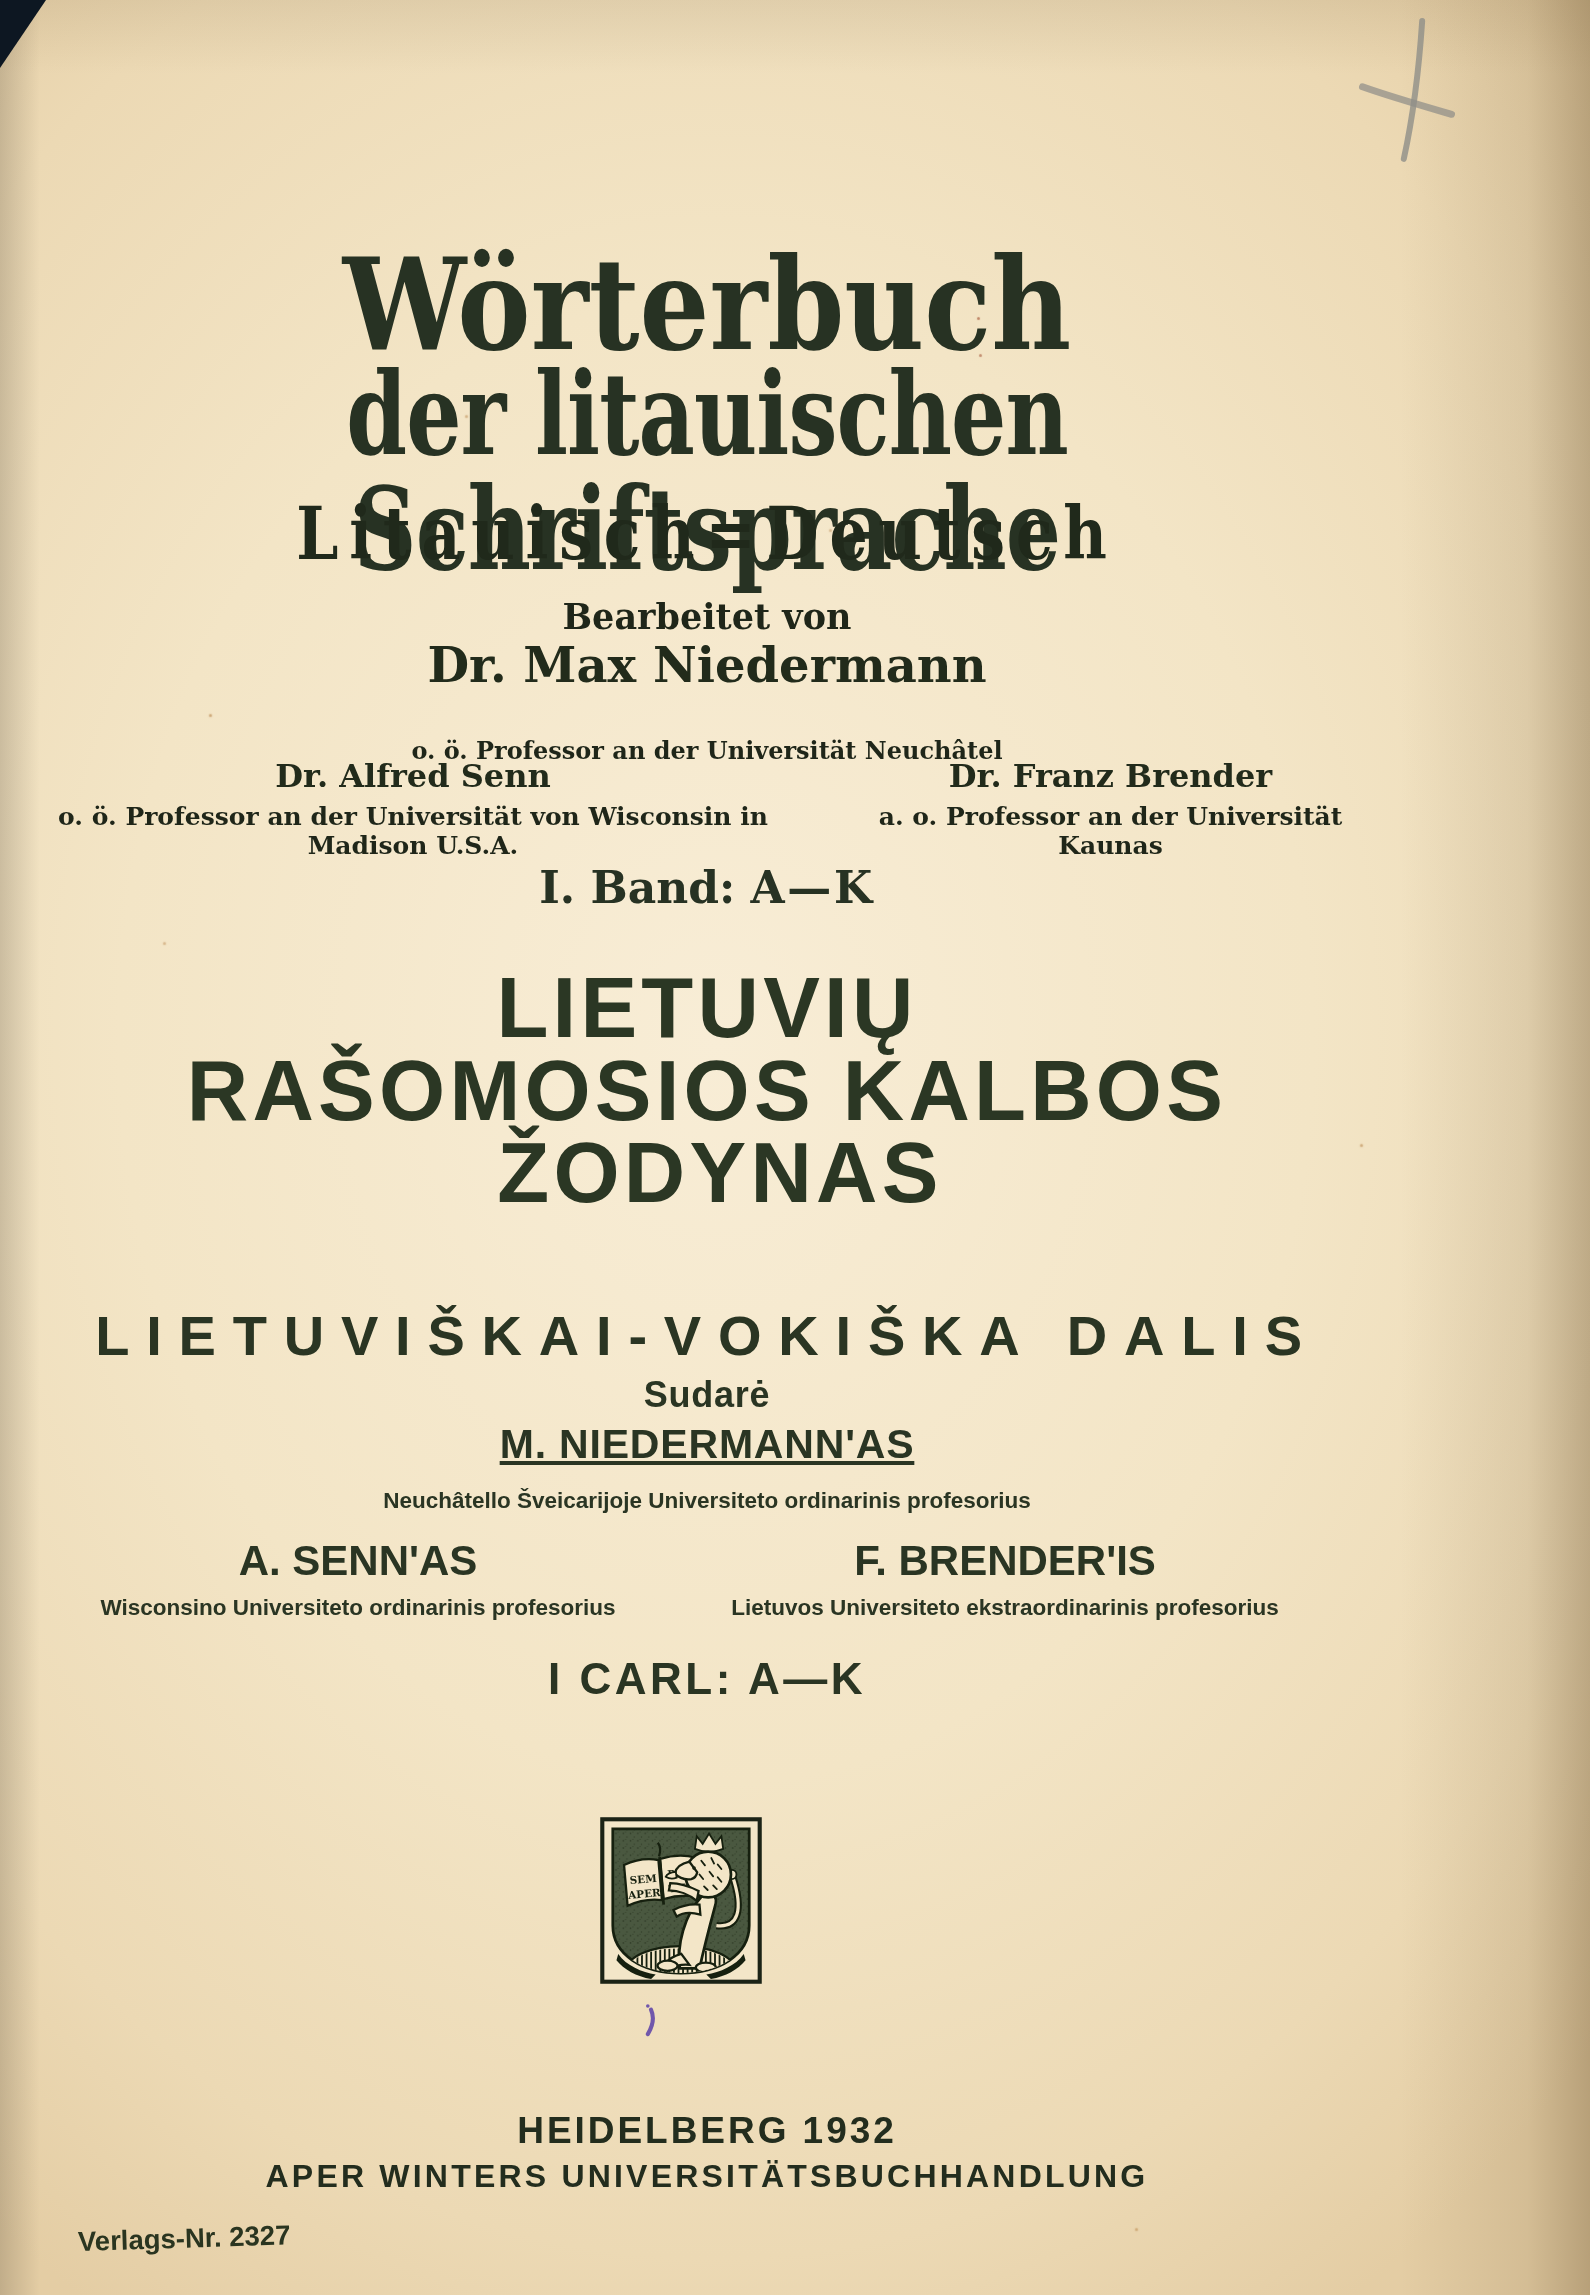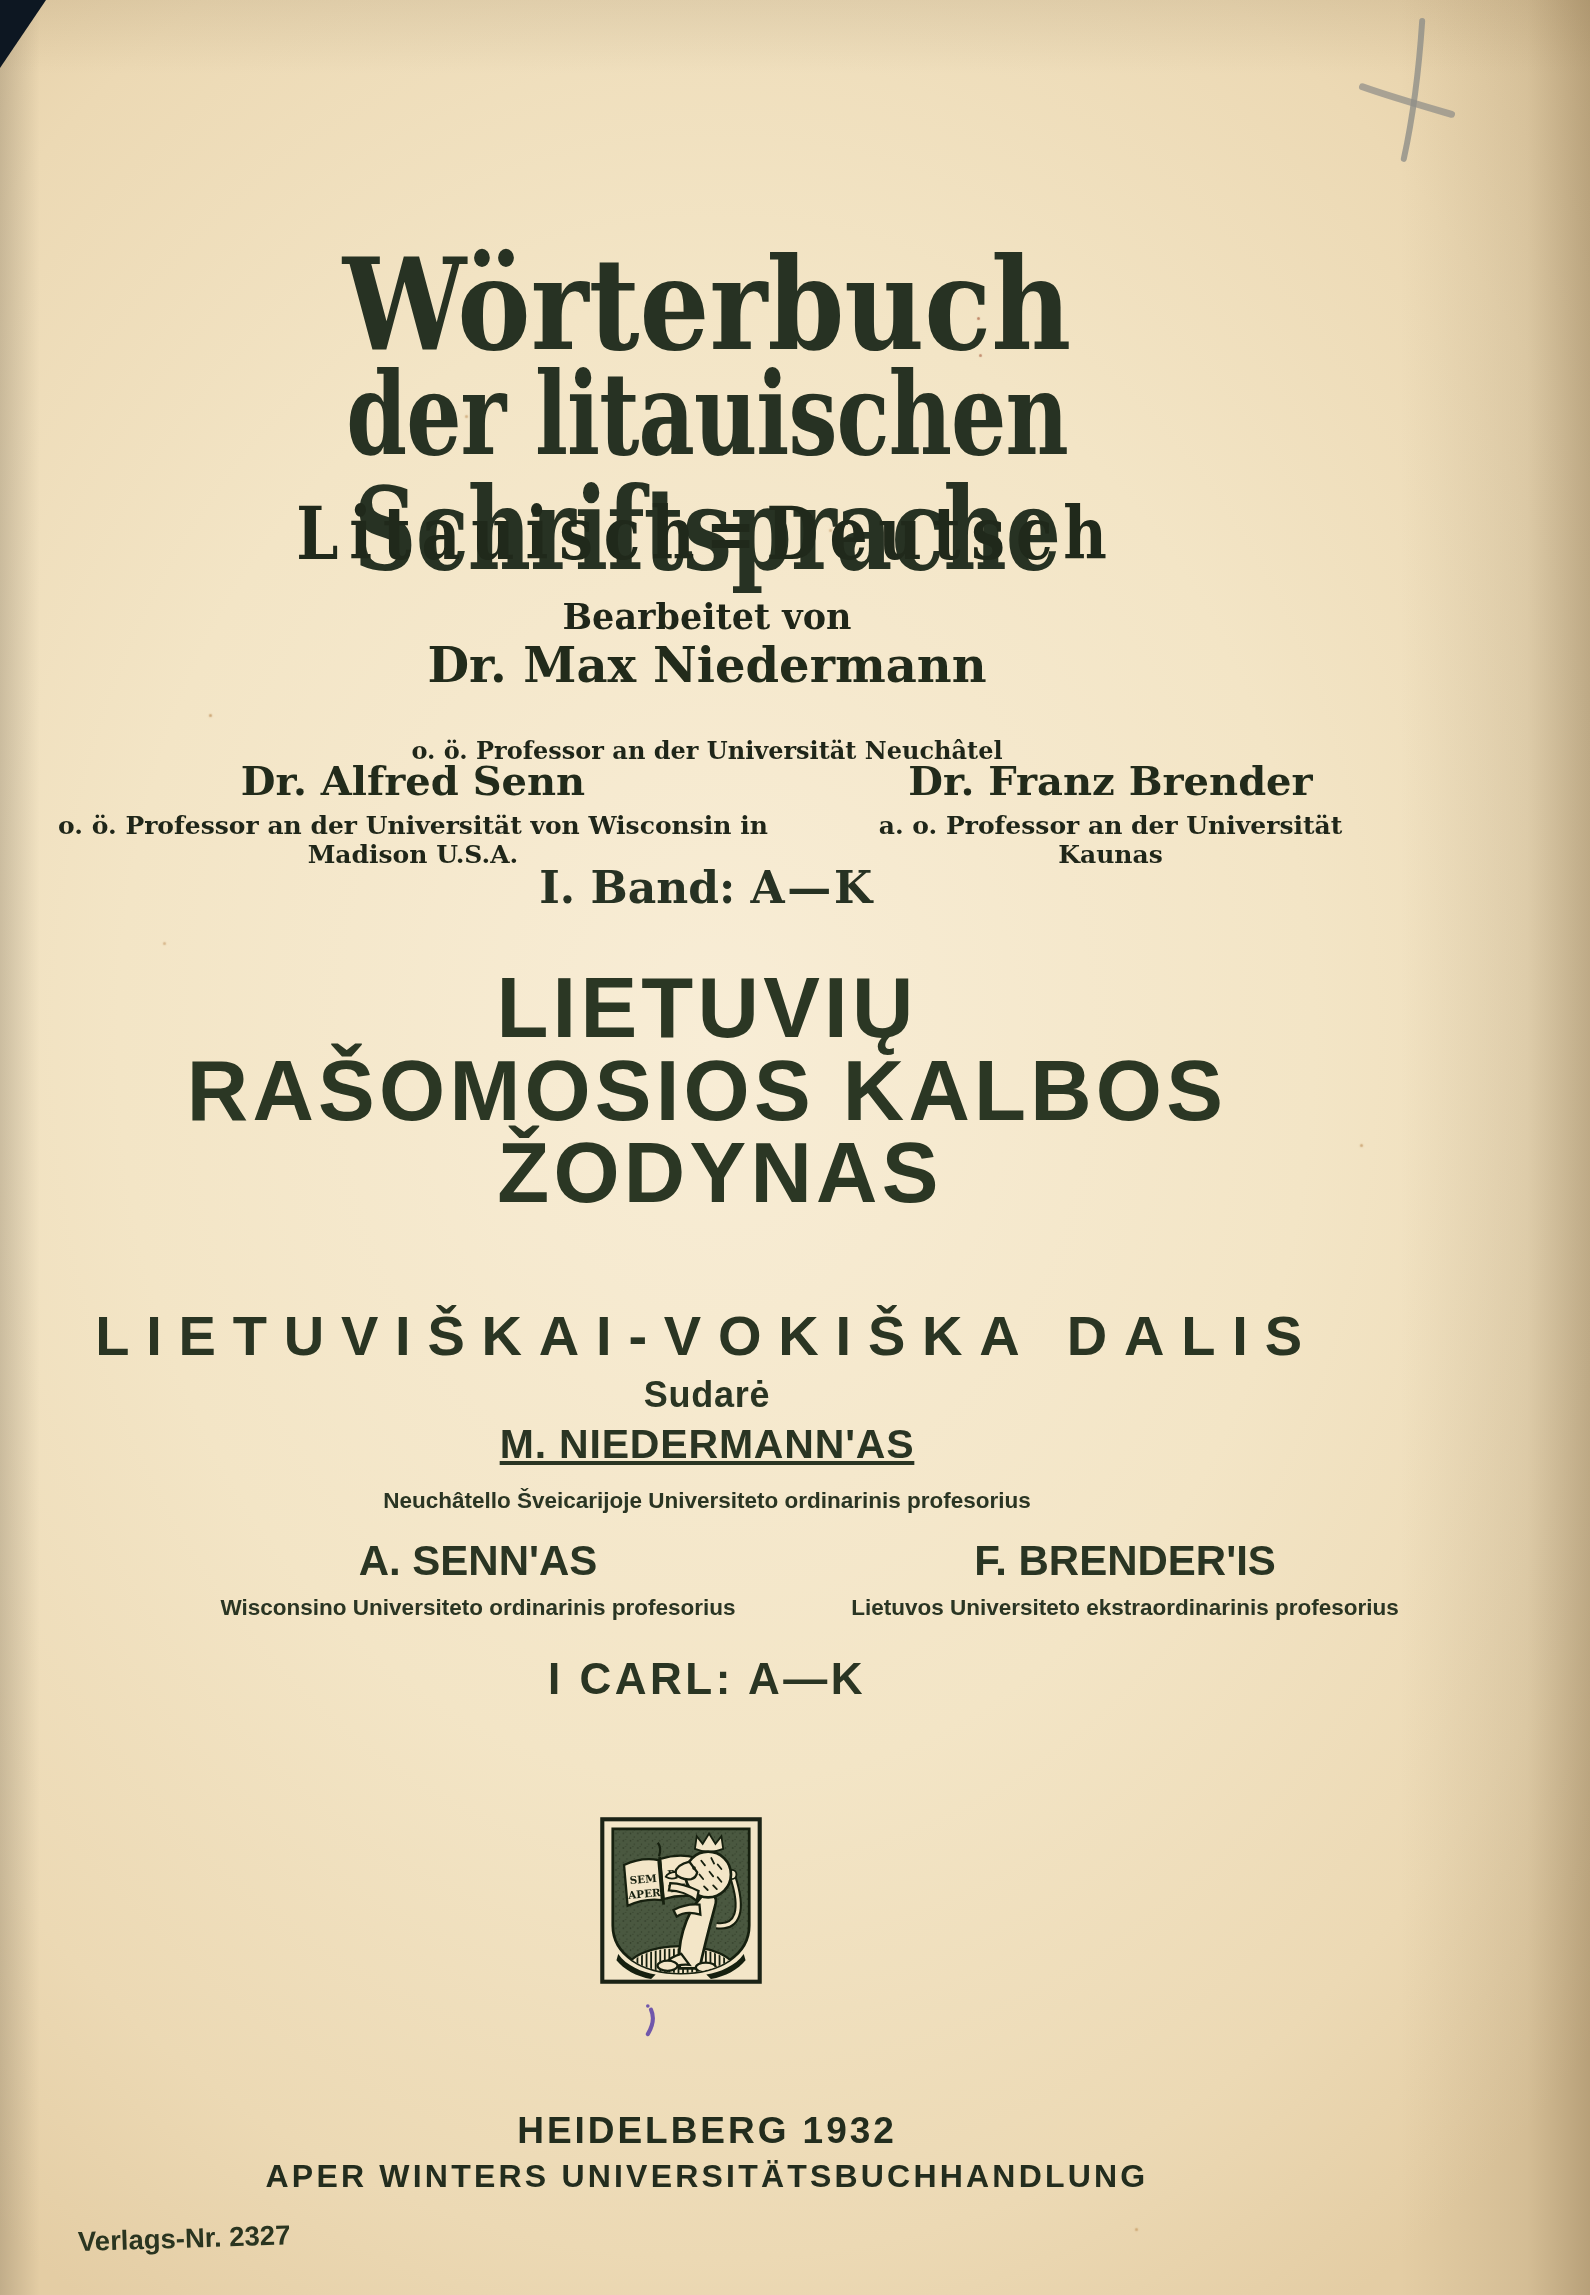--- a/index.html
+++ b/index.html
@@ -22,33 +22,33 @@
   .g-title1{top:241px;font-size:110px;line-height:1;transform:scaleY(1.16);transform-origin:top center;}
   .g-title2{top:356px;font-size:87px;line-height:1;transform:scaleY(1.32);transform-origin:top center;letter-spacing:-0.9px;}
   .g-sub{top:498px;font-size:60px;line-height:1;letter-spacing:.18em;transform:scaleY(1.2);transform-origin:top center;color:#20291b;}
   .g-bear{top:596px;font-size:35px;color:#1f2619;}
   .g-editor{top:637px;font-size:48px;color:#222b1b;}
   .g-edesc{top:696px;font-size:24px;color:#1f2619;margin-top:40px;}
   .cols{display:flex;justify-content:flex-start;text-align:center;}
   .g-cols{top:757px;}
   .g-cols .col1{flex:0 0 826px;}
   .g-cols .col2{flex:0 0 569px;}
-  .colname-g{font-size:40px;font-weight:bold;color:#222b1b;}
+  .colname-g{font-size:32px;font-weight:bold;color:#222b1b;}
   .coldesc-g{margin-top:7.3px;font-size:25px;font-weight:bold;color:#1f2619;}
   .g-band{top:862px;font-size:44px;}
   .band-range{font-family:"DejaVu Serif",serif;letter-spacing:.06em;}
   
   .sans{font-family:"Liberation Sans","DejaVu Sans",sans-serif;font-weight:bold;color:#2a3523;}
   .lt-big{font-size:85px;line-height:1;letter-spacing:.05em;color:#2b3724;}
   .lt1{top:965px;}.lt2{top:1048px;}.lt3{top:1130px;padding-left:13px;}
   .lt-sub{top:1303px;font-size:56px;letter-spacing:.30em;color:#2a3523;}
   .lt-sudare{top:1374px;font-size:36px;letter-spacing:.02em;}
   .lt-editor{top:1421px;font-size:41px;letter-spacing:.02em;text-decoration:underline;}
   .lt-edesc{top:1488px;font-size:22.5px;}
-  .lt-cols{top:1537px;justify-content:flex-end;}
+  .lt-cols{top:1537px;}
   .lt-cols .col1{flex:0 0 716px;}
   .lt-cols .col2{flex:0 0 578px;}
   .colname-lt{font-size:42px;font-weight:bold;}
   .coldesc-lt{margin-top:10px;font-size:22.5px;font-weight:bold;}
   .lt-book{top:1654px;font-size:44px;letter-spacing:.08em;}
   .imprint1{top:2110px;font-size:37px;letter-spacing:.08em;color:#232d1e;}
   .imprint2{top:2158px;font-size:32px;letter-spacing:.10em;color:#232d1e;}
   .verlags{position:absolute;left:78px;top:2226px;font-size:27.5px;font-weight:bold;
            font-family:"Liberation Sans","DejaVu Sans",sans-serif;color:#2a3520;
            transform:rotate(-1.8deg);transform-origin:left center;}

